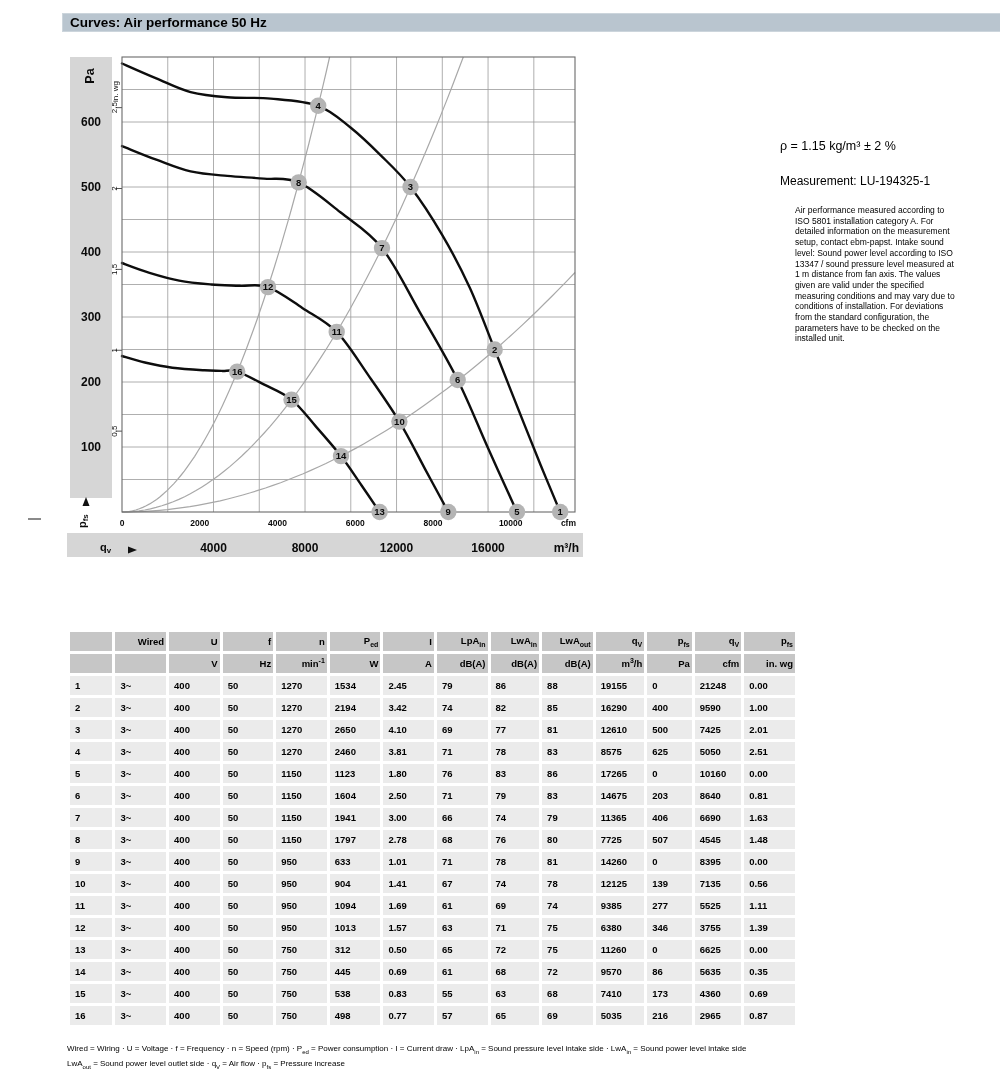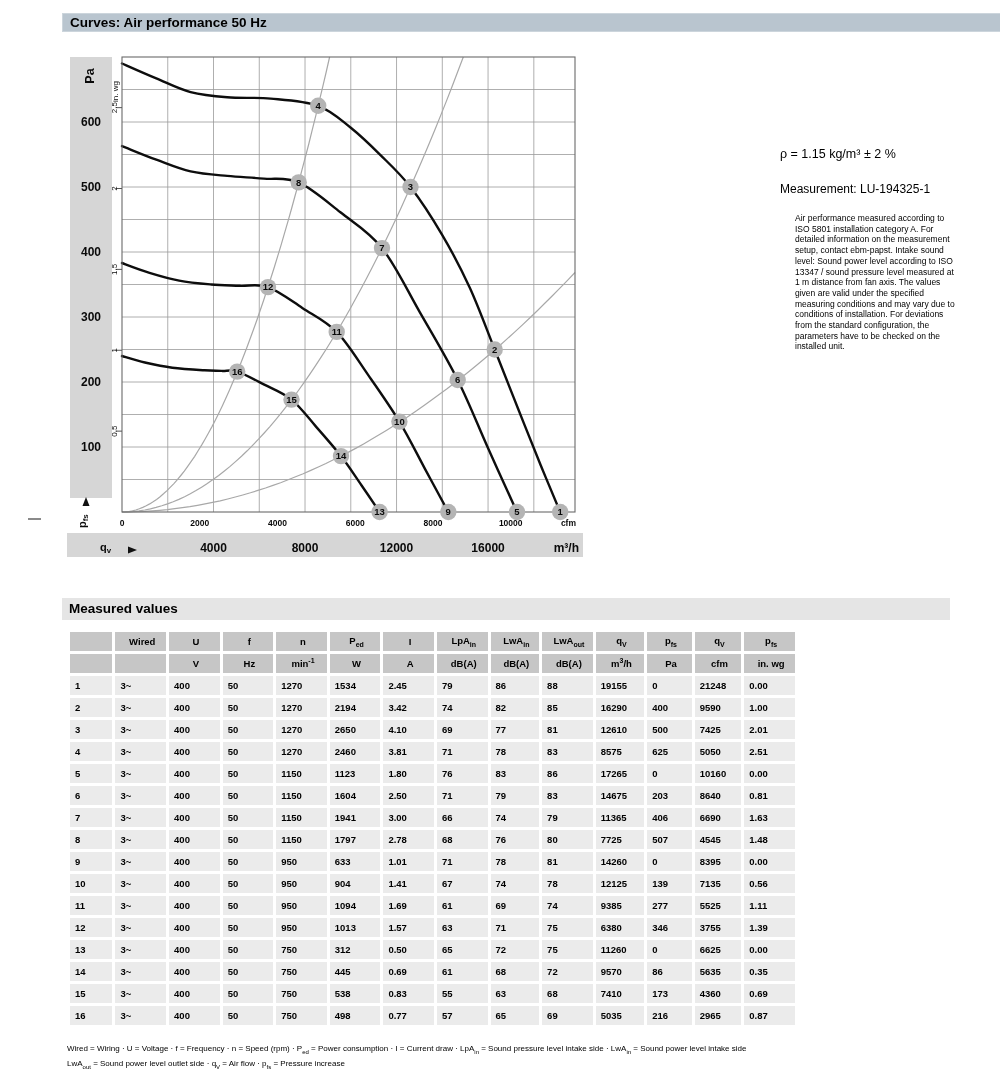--- a/index.html
+++ b/index.html
@@ -6,27 +6,27 @@
   .page{position:relative;width:1000px;height:1078px;background:#fff;overflow:hidden;
         font-family:"Liberation Sans",sans-serif;color:#000;}
   .top-bar{position:absolute;left:62px;top:13px;width:968px;height:19px;background:#b9c5cf;
            border:1px solid #ccd5dc;box-sizing:border-box;font-weight:bold;font-size:13.5px;
            line-height:17px;padding-left:7px;}
   .measured-bar{position:absolute;left:62px;top:598px;width:888px;height:22px;background:#e5e5e5;
            font-weight:bold;font-size:13.5px;line-height:22px;padding-left:7px;box-sizing:border-box;}
   .chart-svg{position:absolute;left:0;top:0;width:640px;height:575px;}
   .chart-svg text{font-family:"Liberation Sans",sans-serif;fill:#0a0a0a;}
   .side-text{position:absolute;left:780px;top:138px;width:192px;}
-  .rho{font-size:12.5px;margin:9px 0 21px 0;}
+  .rho{font-size:12.5px;margin:1px 0 21px 0;}
   .measurement{font-size:12px;margin:0 0 17px 0;}
   .para{font-size:8.5px;line-height:10.7px;margin:15px;}
   .margin-dash{position:absolute;left:28px;top:518px;width:13px;height:2px;background:#8a8a8a;}
   table.values{position:absolute;left:67px;top:629px;width:731px;table-layout:fixed;
            border-collapse:separate;border-spacing:3px;font-size:9.5px;font-weight:bold;}
-  table.values th{background:#c6c6c6;text-align:center;font-weight:bold;padding:3px 2px 3px 5px;
+  table.values th{background:#c6c6c6;text-align:right;font-weight:bold;padding:3px 2px 3px 5px;
            height:13px;vertical-align:middle;overflow:hidden;white-space:nowrap;}
   table.values td{background:#ebebeb;text-align:left;padding:3px 2px 3px 5px;height:13px;
            vertical-align:middle;overflow:hidden;white-space:nowrap;}
   table.values sub{font-size:7px;}
   table.values sup{font-size:7px;}
   .footnote{position:absolute;left:67px;top:1043px;width:893px;font-size:8px;line-height:12.5px;}
   .footnote sub{font-size:6px;}
 </style>
 </head>
 <body>
@@ -177,23 +177,20 @@
         </g>
       </g>
     </svg>
 
   <div class="side-text">
     <p class="rho">ρ = 1.15 kg/m³ ± 2 %</p>
     <p class="measurement">Measurement: LU-194325-1</p>
     <p class="para">Air performance measured according to ISO 5801 installation category A. For detailed information on the measurement setup, contact ebm-papst. Intake sound level: Sound power level according to ISO 13347 / sound pressure level measured at 1 m distance from fan axis. The values given are valid under the specified measuring conditions and may vary due to conditions of installation. For deviations from the standard configuration, the parameters have to be checked on the installed unit.</p>
   </div>
 
-  <div class="measured-bar">
-    <span>Measured values</span>
-  </div>
 
   <table class="values">
       <colgroup>
         <col style="width: 42px;">
         <col style="width: 50px;">
         <col style="width: 50px;">
         <col style="width: 50px;">
         <col style="width: 50px;">
         <col style="width: 50px;">
         <col style="width: 50px;">

